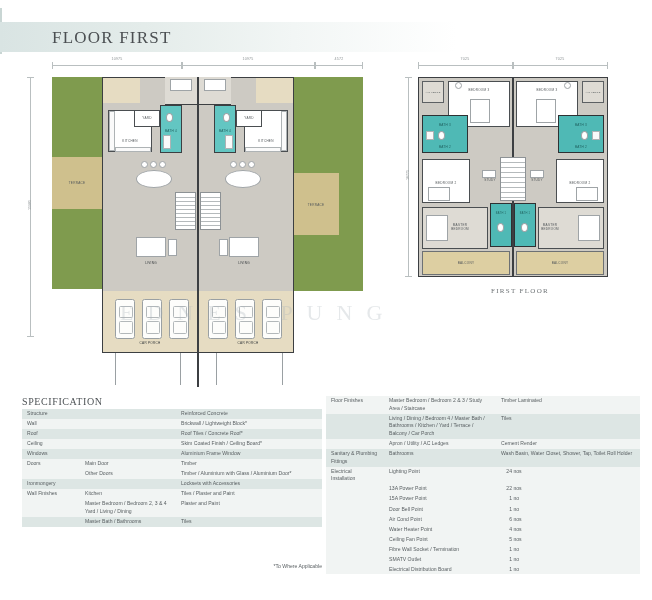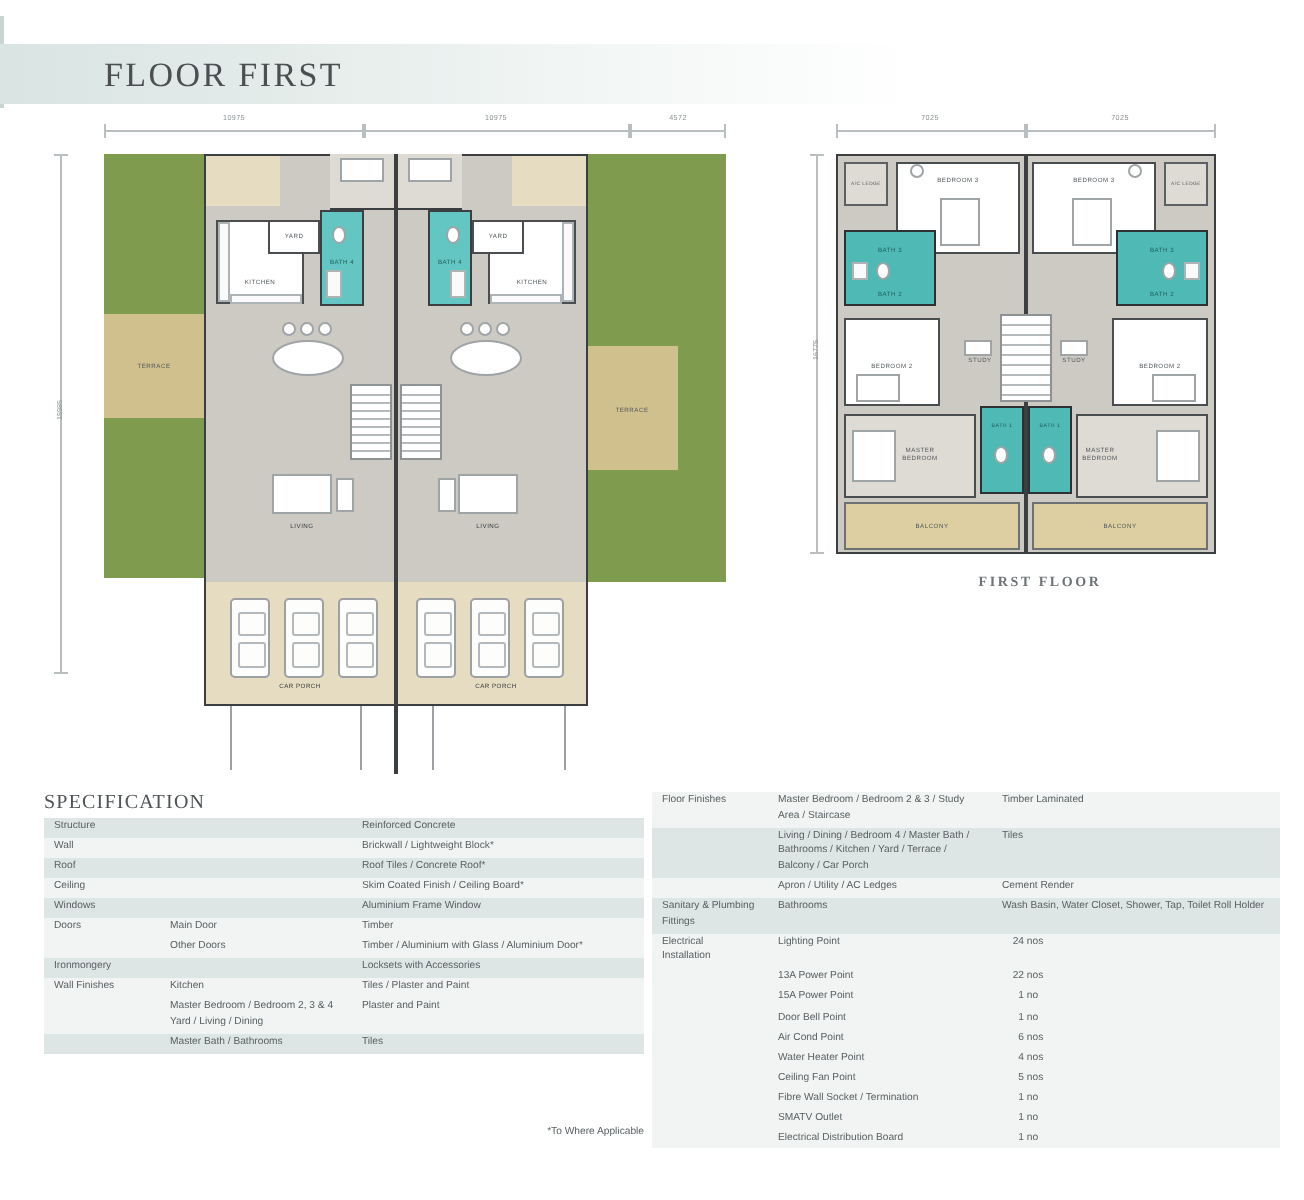--- a/index.html
+++ b/index.html
@@ -343,23 +343,24 @@
     <div class="blk bath-d" style="left:114px; top:148px; width:22px; height:44px; border:1px solid #2e3133;"></div>
     <div class="rlabel w" style="left:125px; top:158px; font-size:2.6px;">BATH 1</div>
     <div class="circ" style="left:97px; top:168px; width:7px; height:9px;"></div>
     <div class="circ" style="left:121px; top:168px; width:7px; height:9px;"></div>
 
     <div class="blk balcony" style="left:22px; top:196px; width:88px; height:24px; border:0.7px solid #6d7174;"></div>
     <div class="rlabel" style="left:66px; top:208px;">BALCONY</div>
     <div class="blk balcony" style="left:116px; top:196px; width:88px; height:24px; border:0.7px solid #6d7174;"></div>
     <div class="rlabel" style="left:160px; top:208px;">BALCONY</div>
 
-    <div class="plan-caption" style="left:0; top:232px;font-weight:bold;">FIRST FLOOR</div>
+    <div class="plan-caption" style="left:0; top:232px;">FIRST FLOOR</div>
   </div>
 
+  <div class="watermark">EDNES PUNG</div>
 
   <div class="spec-title">SPECIFICATION</div>
 
   <table class="spec sp-left" id="spec-left">
       <tbody>
         <tr class="shade">
           <td class="c1">Structure</td>
           <td class="c2"></td>
           <td class="c3">Reinforced Concrete</td>
         </tr>

